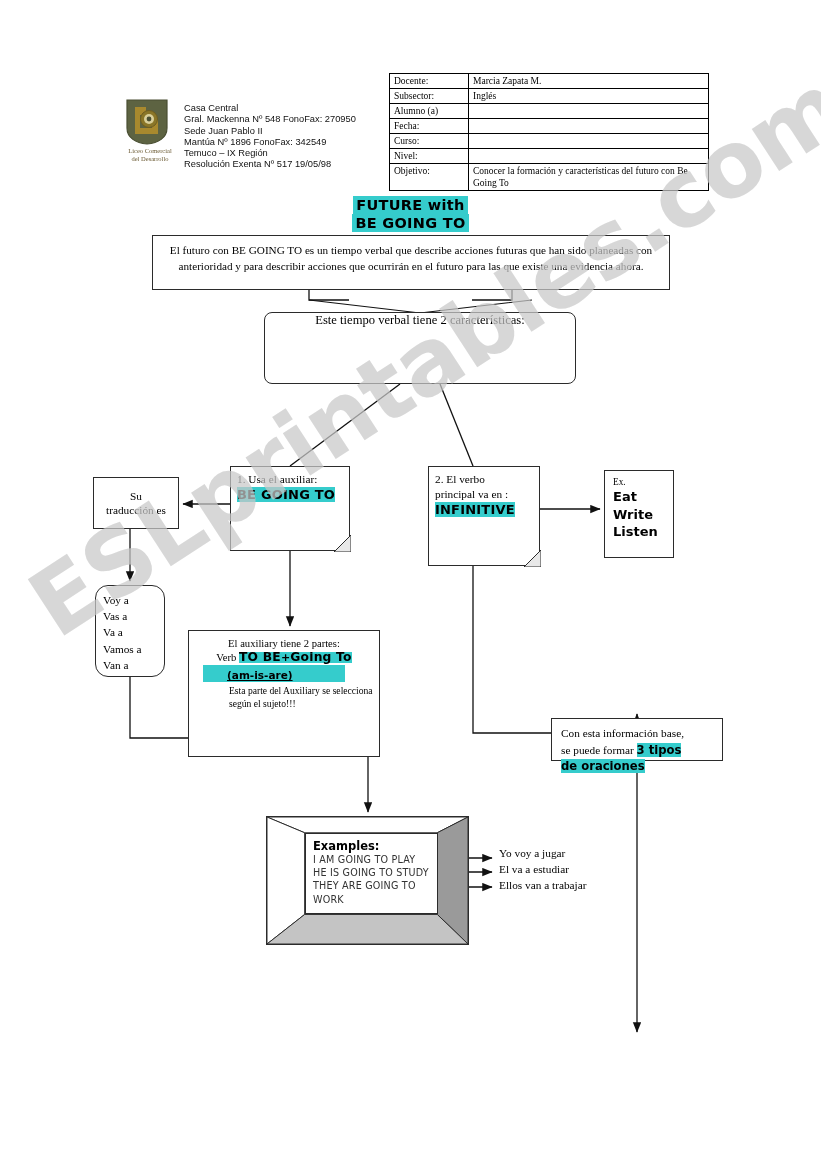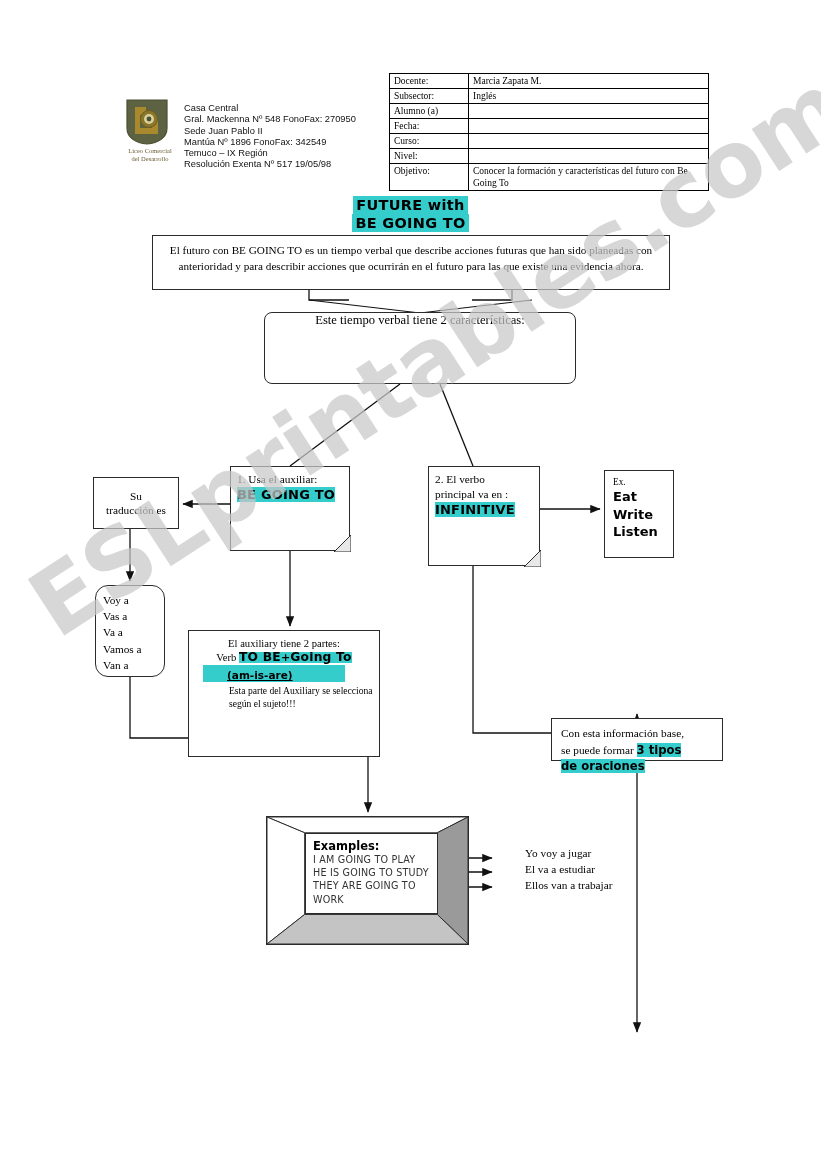--- a/index.html
+++ b/index.html
@@ -247,21 +247,21 @@
     font-family:"DejaVu Sans", sans-serif;
     font-size: 9.6px;
     line-height: 13.2px;
     text-transform: uppercase;
     letter-spacing: 0.2px;
     color: #333;
   }
 
   #trans-list {
     position: absolute;
-    left: 525px; top: 845px;
+    left: 499px; top: 845px;
     font-size: 11.3px;
     line-height: 16.2px;
     z-index: 6;
   }
 
   
   #connectors {
     position: absolute;
     left: 0; top: 0;
     width: 821px; height: 1161px;

